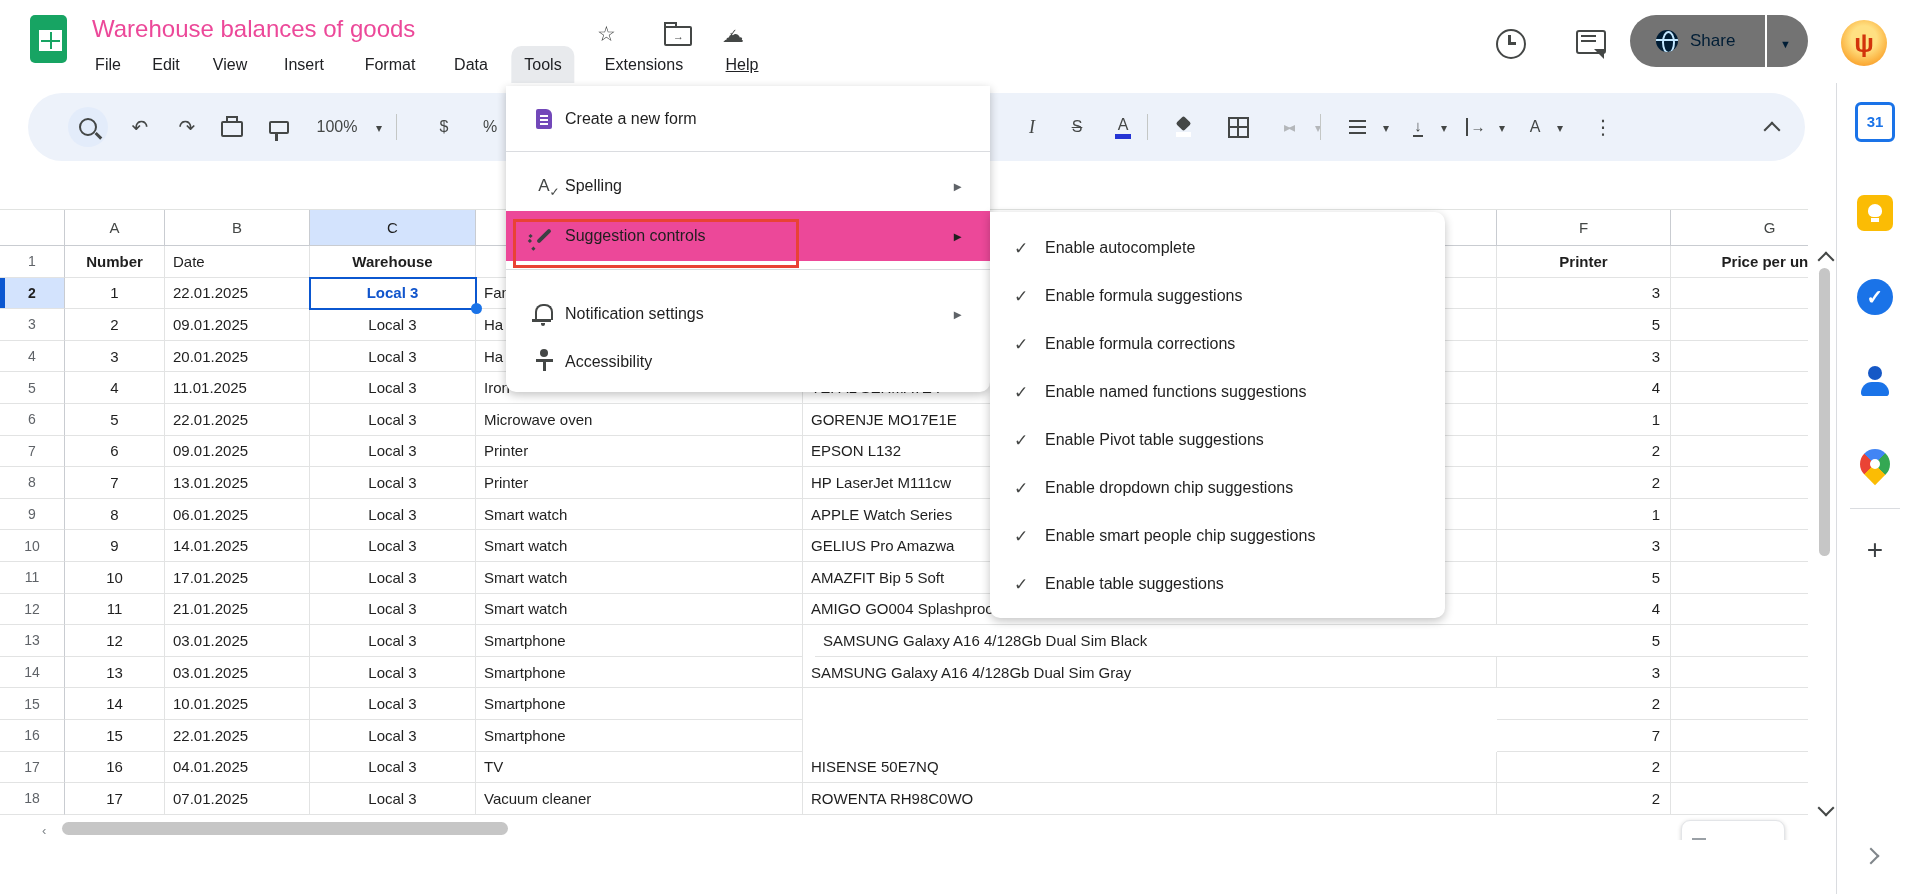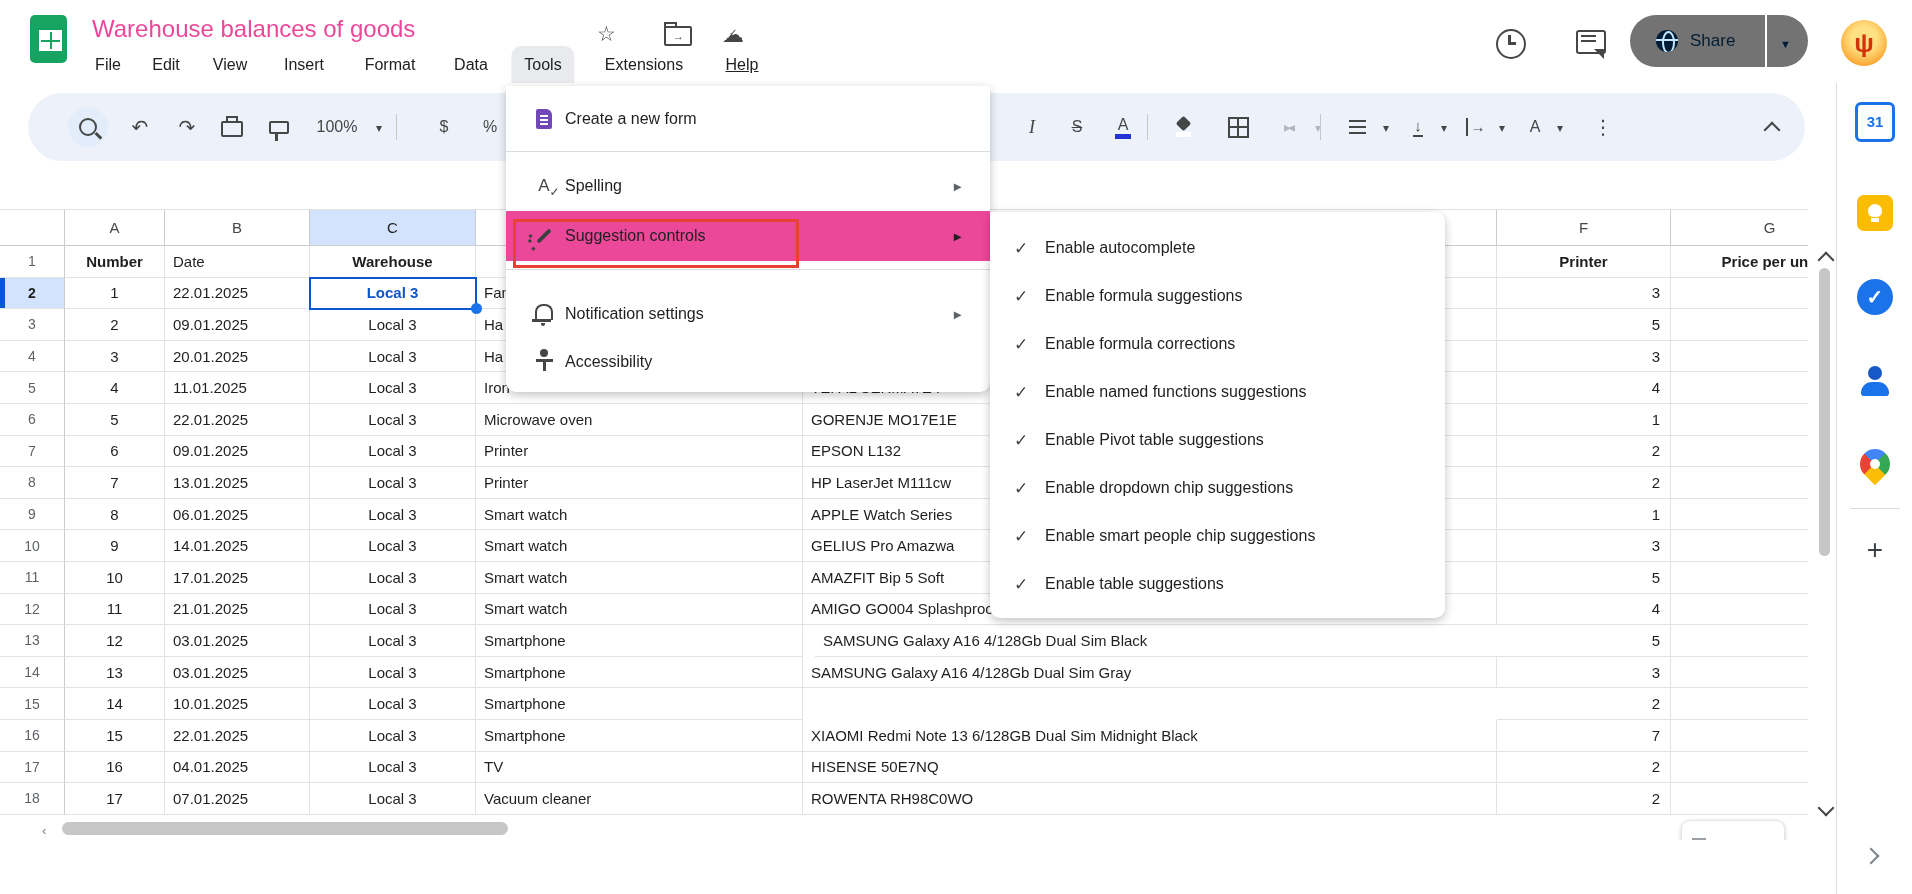--- a/index.html
+++ b/index.html
@@ -381,21 +381,20 @@
     <div class="cell lf" style="left: 165px; top: 478.4px; width: 145px; height: 31.6px;">10.01.2025</div>
     <div class="cell ctr" style="left: 310px; top: 478.4px; width: 166px; height: 31.6px;">Local 3</div>
     <div class="cell lf" style="left: 476px; top: 478.4px; width: 327px; height: 31.6px;">Smartphone</div>
     <div class="cell rt" style="left: 1497px; top: 478.4px; width: 174px; height: 31.6px;">2</div>
     <div class="cell" style="left: 1671px; top: 478.4px; width: 198px; height: 31.6px;"></div>
     <div class="cell rowhd" style="left: 0px; top: 510px; width: 65px; height: 31.6px;">16</div>
     <div class="cell ctr" style="left: 65px; top: 510px; width: 100px; height: 31.6px;">15</div>
     <div class="cell lf" style="left: 165px; top: 510px; width: 145px; height: 31.6px;">22.01.2025</div>
     <div class="cell ctr" style="left: 310px; top: 510px; width: 166px; height: 31.6px;">Local 3</div>
     <div class="cell lf" style="left: 476px; top: 510px; width: 327px; height: 31.6px;">Smartphone</div>
-    <div class="cell lf" style="left: 803px; top: 510px; width: 694px; height: 31.6px;">XIAOMI Redmi Note 13 6/128GB Dual Sim Midnight Black</div>
     <div class="cell rt" style="left: 1497px; top: 510px; width: 174px; height: 31.6px;">7</div>
     <div class="cell" style="left: 1671px; top: 510px; width: 198px; height: 31.6px;"></div>
     <div class="cell rowhd" style="left: 0px; top: 541.6px; width: 65px; height: 31.6px;">17</div>
     <div class="cell ctr" style="left: 65px; top: 541.6px; width: 100px; height: 31.6px;">16</div>
     <div class="cell lf" style="left: 165px; top: 541.6px; width: 145px; height: 31.6px;">04.01.2025</div>
     <div class="cell ctr" style="left: 310px; top: 541.6px; width: 166px; height: 31.6px;">Local 3</div>
     <div class="cell lf" style="left: 476px; top: 541.6px; width: 327px; height: 31.6px;">TV</div>
     <div class="cell lf" style="left: 803px; top: 541.6px; width: 694px; height: 31.6px;">HISENSE 50E7NQ</div>
     <div class="cell rt" style="left: 1497px; top: 541.6px; width: 174px; height: 31.6px;">2</div>
     <div class="cell" style="left: 1671px; top: 541.6px; width: 198px; height: 31.6px;"></div>

